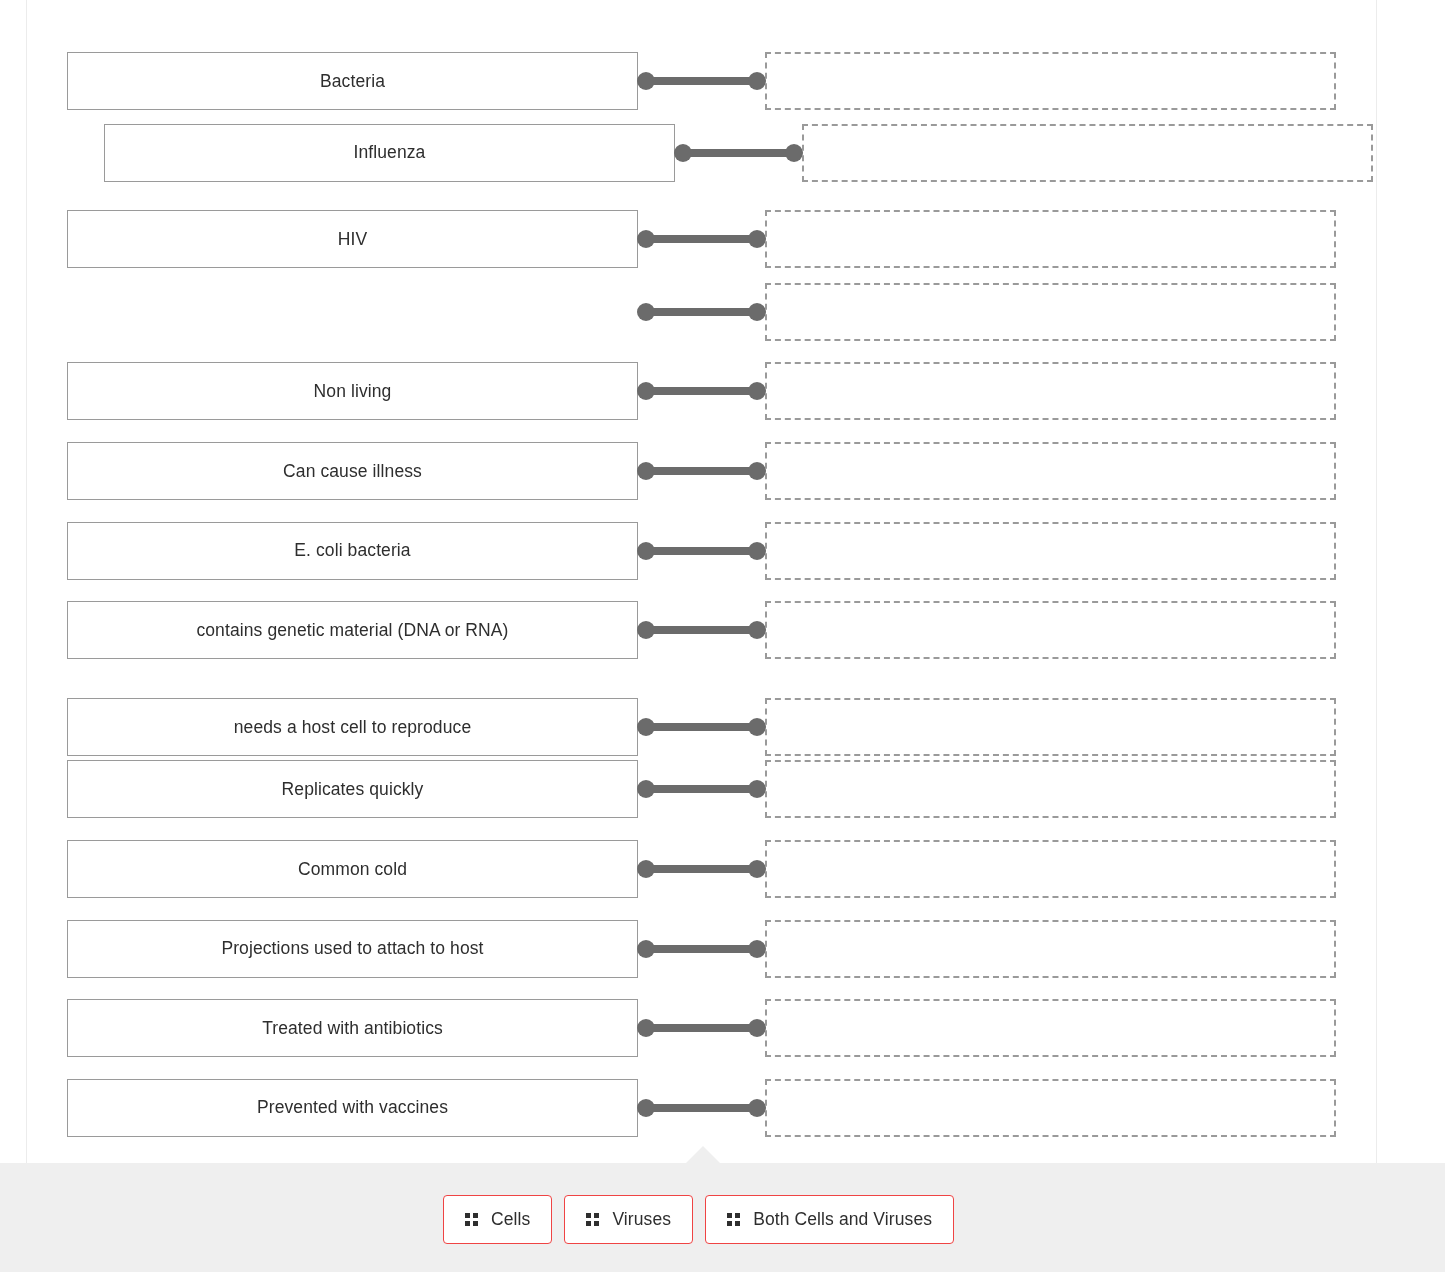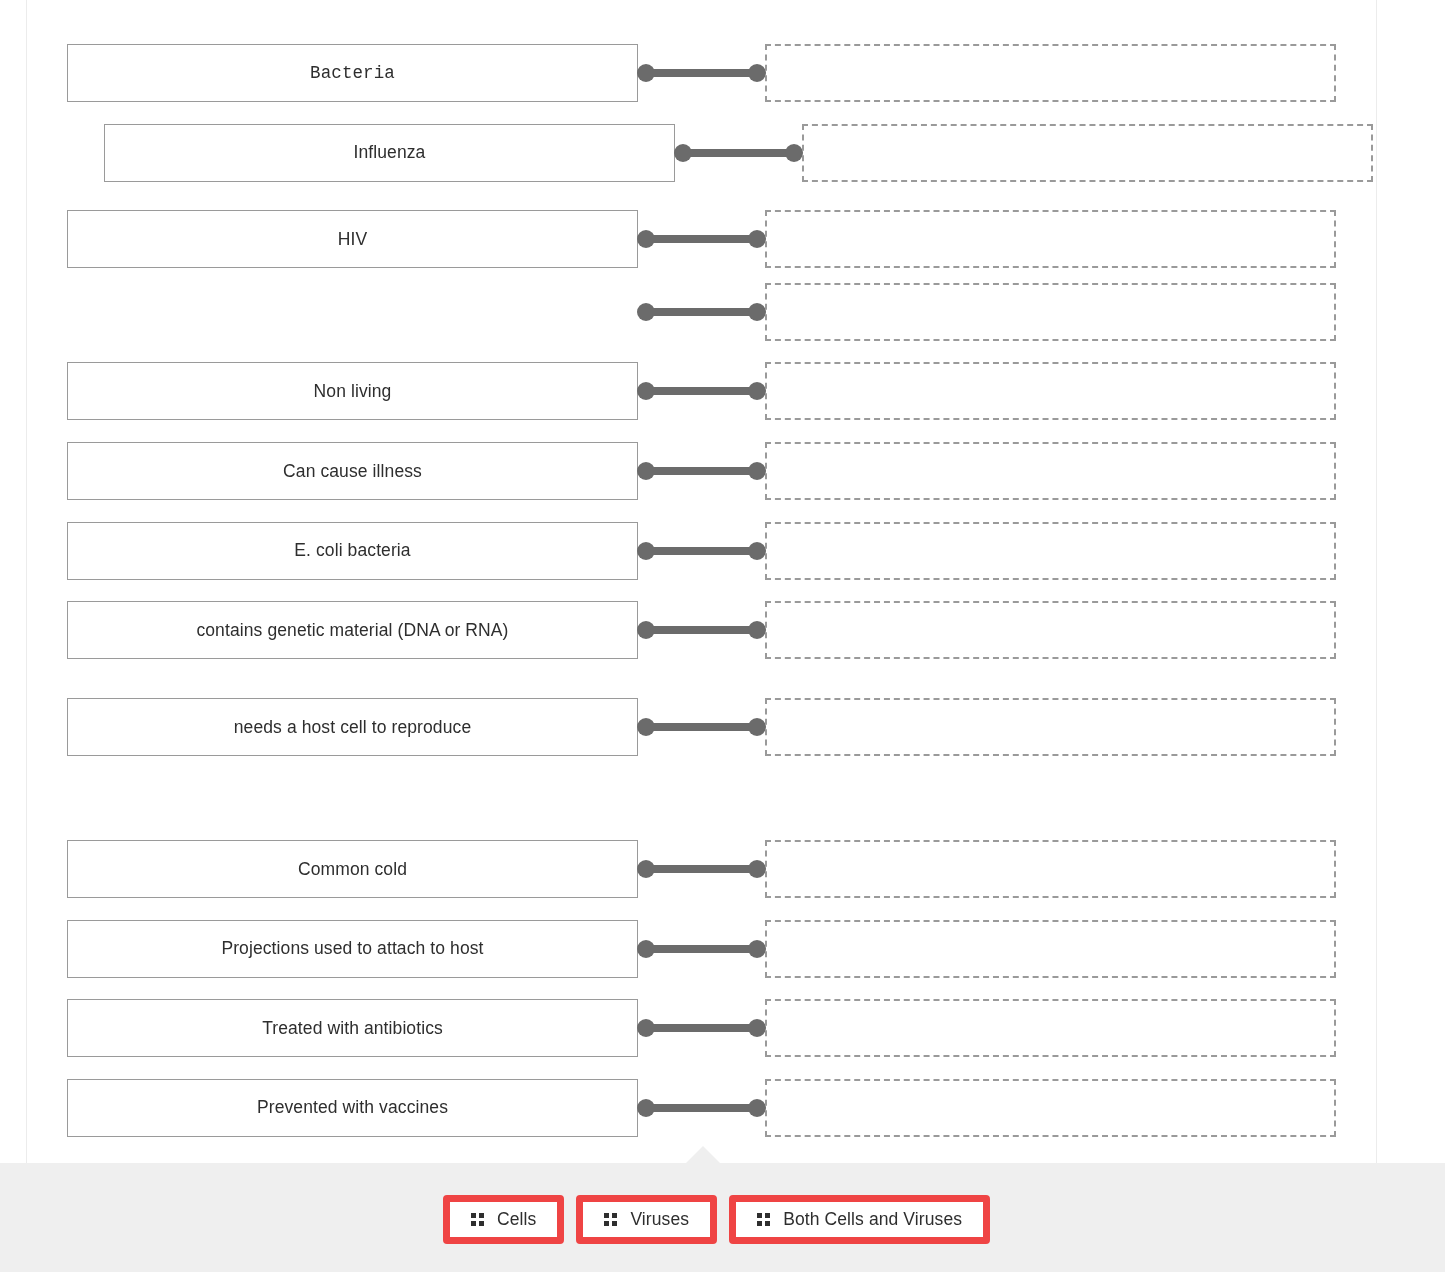--- a/index.html
+++ b/index.html
@@ -138,21 +138,21 @@
     left: 443px;
     top: 32px;
     display: flex;
     align-items: center;
     gap: 12px;
   }
 
   .chip {
     height: 49px;
     background: #ffffff;
-    border: 7px solid #ef4444;
+    border: 1px solid #ef4444;
     border-radius: 4px;
     display: flex;
     align-items: center;
     justify-content: center;
     gap: 13px;
     padding: 0 21px;
     cursor: grab;
   }
 
   .chip-label {
@@ -171,21 +171,21 @@
     flex: none;
   }
   .grip i { display: block; width: 5px; height: 5px; background: #2e2e2e; }
 </style>
 </head>
 <body>
 
 <div class="page-frame"></div>
 
 <div class="match-area">
-    <div class="match-row" style="top: 44px; font-family: Liberation Mono, monospace;">
+    <div class="match-row" style="top: 52px;">
       <div class="term-card">
         <span class="term-label">Bacteria</span>
       </div>
       <div class="connector">
         <span class="knob left"></span>
         <span class="bar"></span>
         <span class="knob right"></span>
       </div>
       <div class="drop-zone"><span></span></div>
     </div>
@@ -259,20 +259,31 @@
       <div class="connector">
         <span class="knob left"></span>
         <span class="bar"></span>
         <span class="knob right"></span>
       </div>
       <div class="drop-zone"><span></span></div>
     </div>
     <div class="match-row" style="top: 698px;">
       <div class="term-card">
         <span class="term-label">needs a host cell to reproduce</span>
+      </div>
+      <div class="connector">
+        <span class="knob left"></span>
+        <span class="bar"></span>
+        <span class="knob right"></span>
+      </div>
+      <div class="drop-zone"><span></span></div>
+    </div>
+    <div class="match-row" style="top: 760.4px;">
+      <div class="term-card">
+        <span class="term-label">Replicates quickly</span>
       </div>
       <div class="connector">
         <span class="knob left"></span>
         <span class="bar"></span>
         <span class="knob right"></span>
       </div>
       <div class="drop-zone"><span></span></div>
     </div>
     <div class="match-row" style="top: 840px;">
       <div class="term-card">

